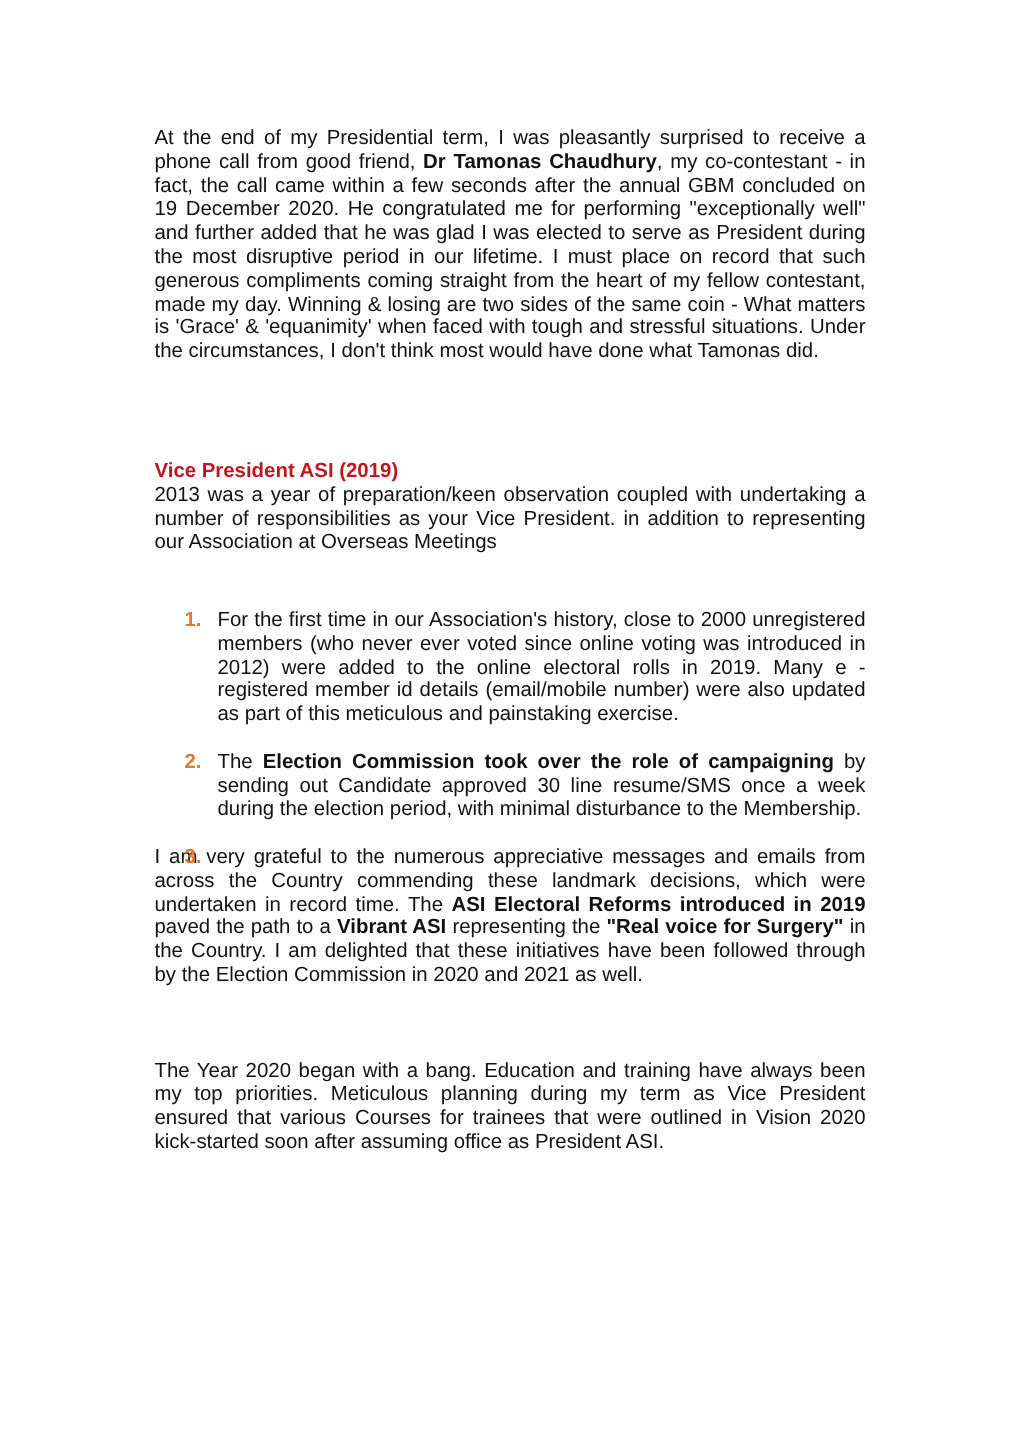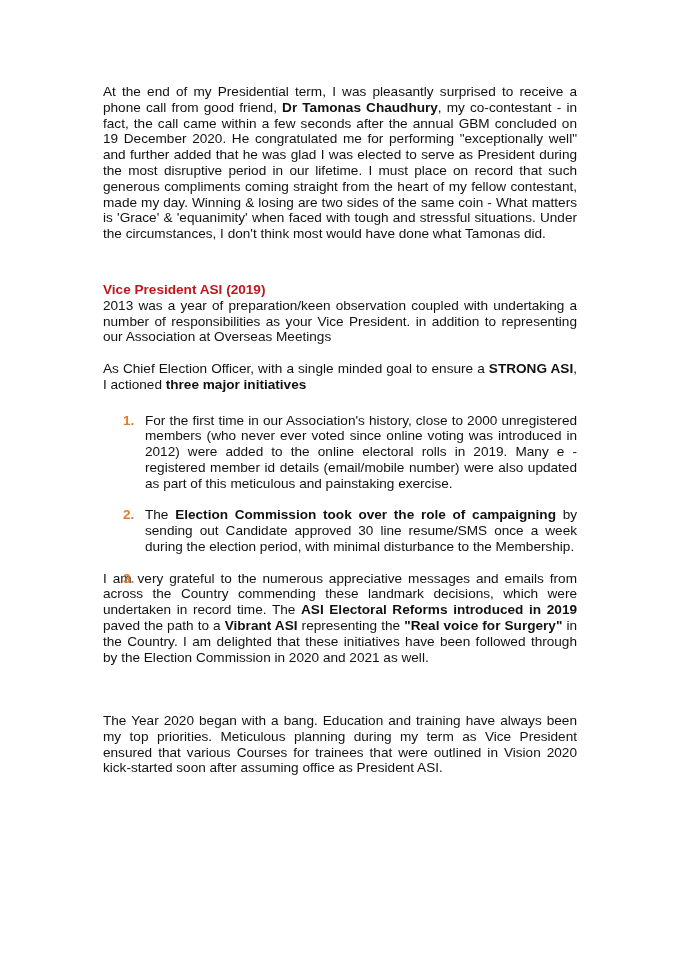--- a/index.html
+++ b/index.html
@@ -6,21 +6,21 @@
   body { width: 678px; height: 960px; overflow: hidden; position: relative; }
   .page {
     position: absolute; left: 103px; top: 84px; width: 474px;
     font-family: Liberation Sans, sans-serif;
     font-size: 13.6px; line-height: 15.8px; color: #111111;
     text-align: justify;
   }
   p { margin: 0; }
   .gap-big { height: 32px; }
   .gap { height: 15.8px; }
-  .heading { color: #c0171c; font-weight: bold; text-align: left; }
+  .heading { color: #c0171c; font-weight: bold; text-align: left; margin-top: 24px; }
   b { font-weight: bold; }
   ol.items { list-style: none; margin: 0; padding: 0; }
   ol.items li { position: relative; padding-left: 42px; margin-bottom: 15.8px; text-align: justify; }
   ol.items li .num {
     position: absolute; left: 20px; top: 0; color: #e07b2c; font-weight: bold;
   }
 </style>
 </head>
 <body>
 
@@ -29,21 +29,20 @@
   <p><span>At the end of my Presidential term, I was pleasantly surprised to receive a phone call from good friend, </span><b>Dr Tamonas Chaudhury</b><span>, my co-contestant - in fact, the call came within a few seconds after the annual GBM concluded on 19 December 2020. He congratulated me for performing "exceptionally well" and further added that he was glad I was elected to serve as President during the most disruptive period in our lifetime. I must place on record that such generous compliments coming straight from the heart of my fellow contestant, made my day. Winning &amp; losing are two sides of the same coin - What matters is 'Grace' &amp; 'equanimity' when faced with tough and stressful situations. Under the circumstances, I don't think most would have done what Tamonas did.</span></p>
 
   <div class="gap-big"></div>
   <div style="height:8px"></div>
 
   <p class="heading">Vice President ASI (2019)</p>
   <p>2013 was a year of preparation/keen observation coupled with undertaking a number of responsibilities as your Vice President. in addition to representing our Association at Overseas Meetings</p>
 
   <div class="gap"></div>
 
-  <p><span>As Chief Election Officer, with a single minded goal to ensure a </span><b>STRONG ASI</b><span>, I actioned </span><b>three major initiatives</b></p>
 
   <div style="height:20px"></div>
 
   <ol class="items">
     <li>
       <span class="num">1.</span>
       <span>For the first time in our Association's history, close to 2000 unregistered members (who never ever voted since online voting was introduced in 2012) were added to the online electoral rolls in 2019. Many e -registered member id details (email/mobile number) were also updated as part of this meticulous and painstaking exercise.</span>
     </li>
     <li>
       <span class="num">2.</span>

